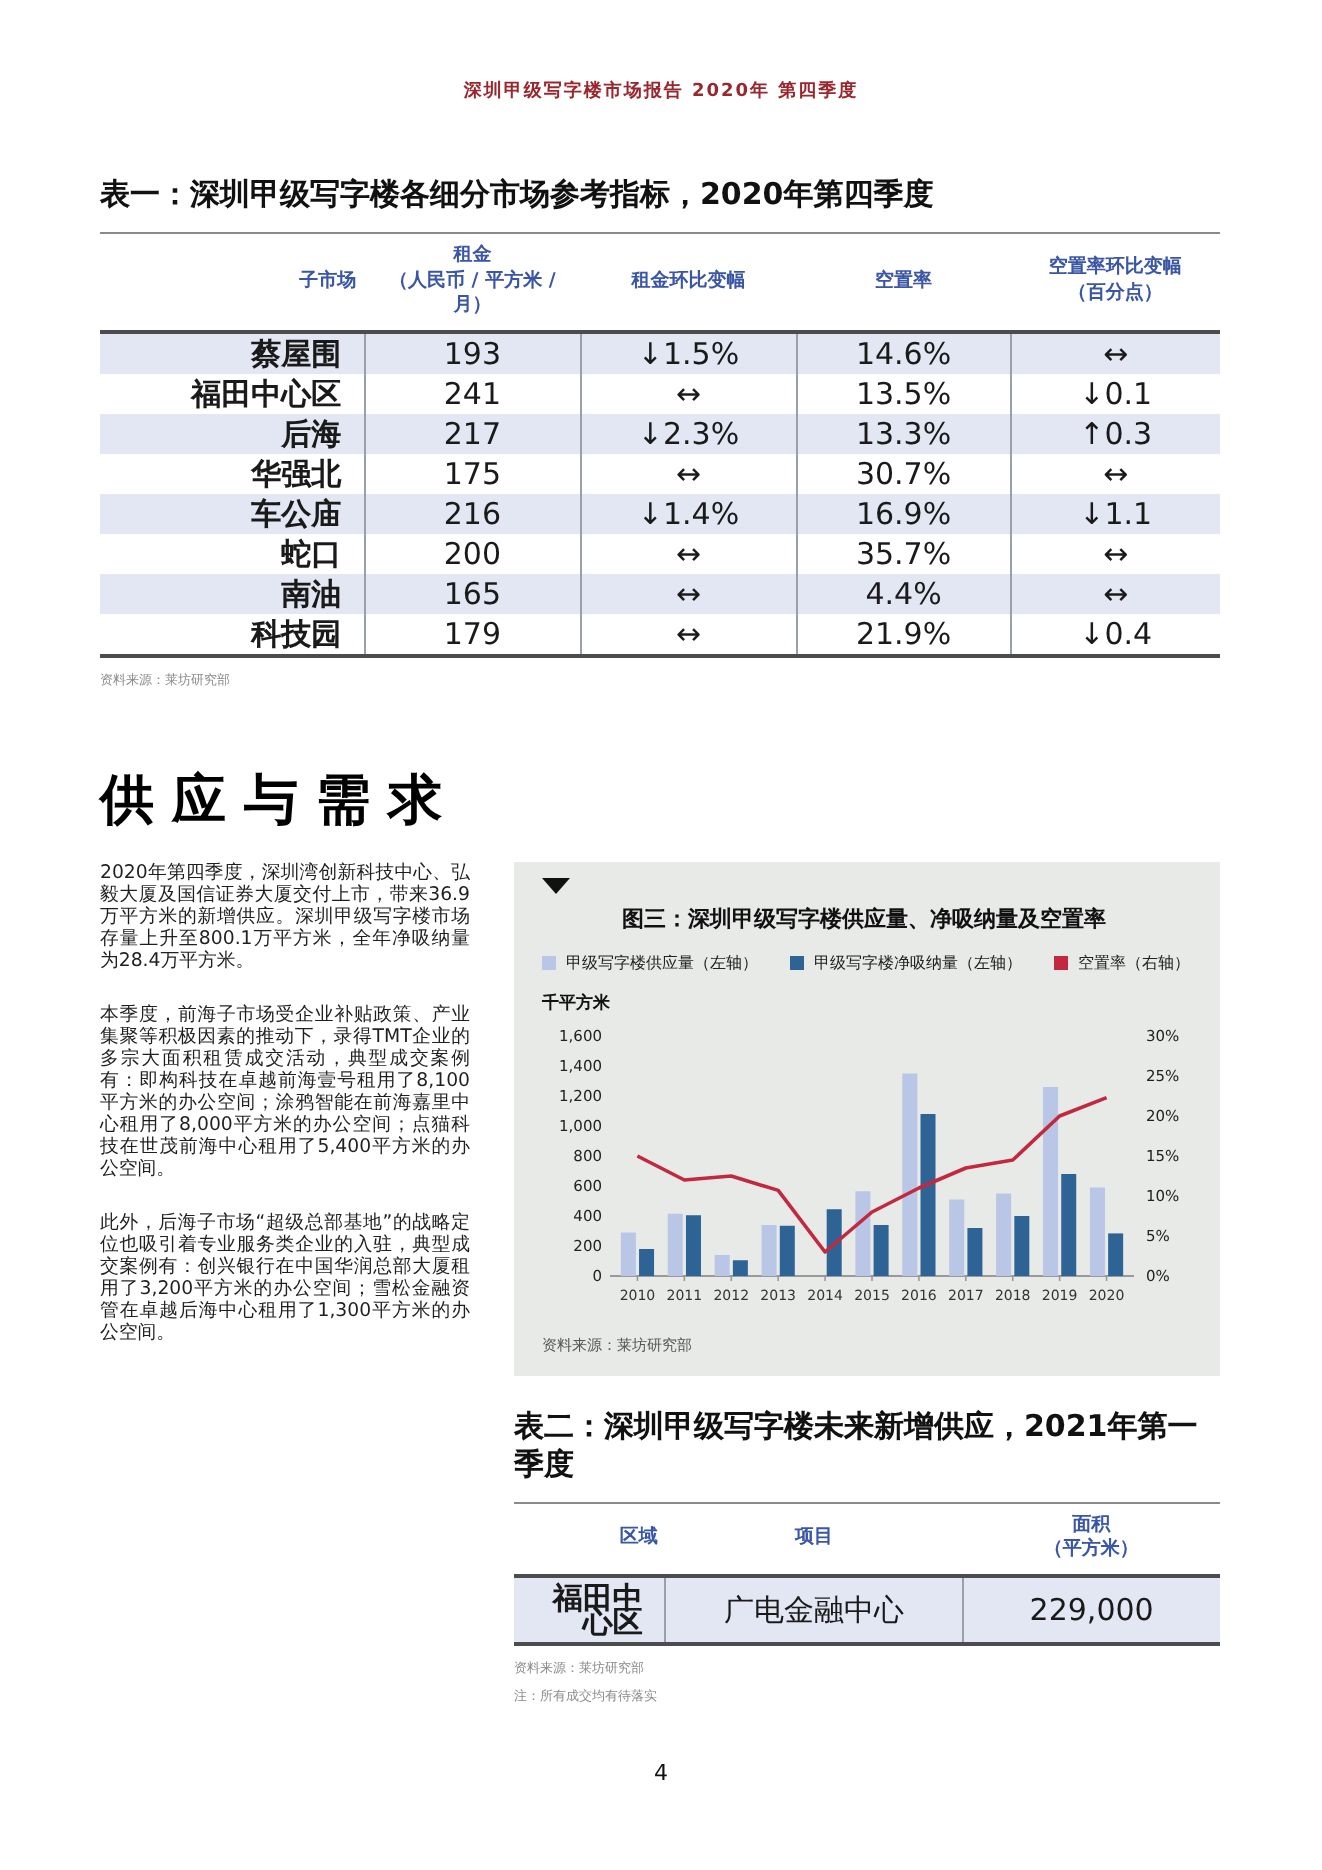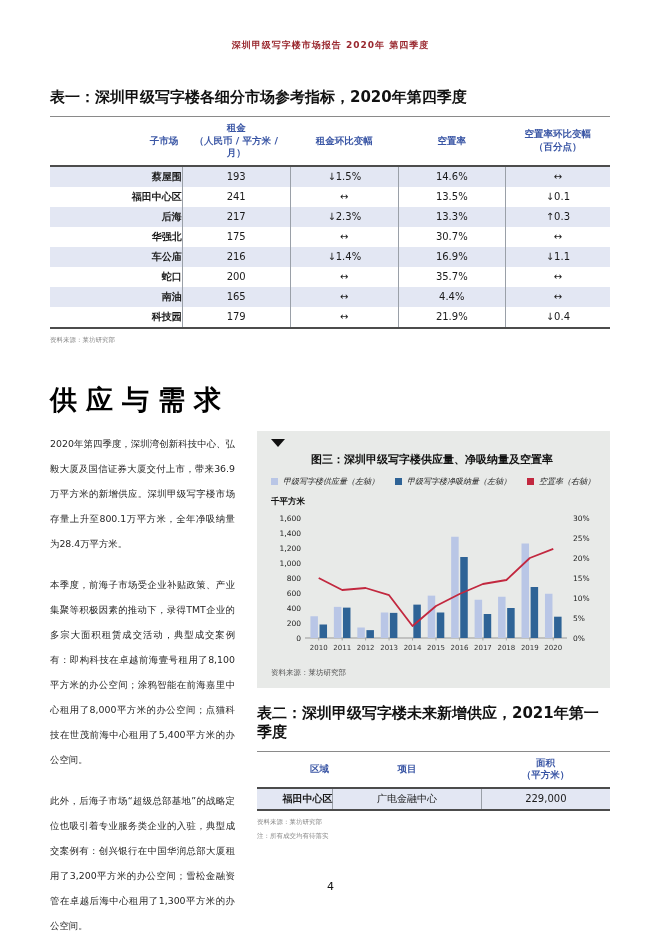--- a/index.html
+++ b/index.html
@@ -17,50 +17,50 @@
 
   .tbl-title { font-size:15px; font-weight:bold; color:#111; margin-bottom:9px; }
 
   table.data-table { width:100%; border-collapse:collapse; table-layout:fixed; }
   table.data-table th {
     color:var(--table-blue,#3A56A5); font-weight:bold; font-size:9.5px; line-height:12.5px;
     border-top:1px solid #8a8a8a; border-bottom:2px solid #4c4c4c;
     padding:5px 4px; vertical-align:middle;
   }
   table.data-table td {
-    font-size:10px; line-height:12px; padding:4px 0; vertical-align:middle;
+    font-size:15px; line-height:12px; padding:4px 11px; vertical-align:middle;
   }
   table.data-table tbody { border-bottom:2px solid #4c4c4c; }
   table.data-table tbody tr:nth-child(odd) { background:var(--row-bg,#E3E7F3); }
   table.data-table td + td { border-left:1px solid #9aa0a8; }
   table.data-table td:first-child { font-weight:bold; }
   .al { text-align:right; } .ac { text-align:center; }
 
   .source { font-size:6.5px; color:#8a8a8a; margin-top:7px; line-height:9px; }
 
   .big-heading {
     margin-top:37px; margin-bottom:13px;
     font-size:27px; font-weight:bold; letter-spacing:9px; color:#000;
   }
 
   .two-col { display:flex; gap:22px; }
   .left-col { width:185px; flex:none; }
   .left-col p {
-    font-size:9.4px; line-height:25px; text-align:justify; margin-bottom:16px;
+    font-size:9.4px; line-height:11px; text-align:justify; margin-bottom:16px;
     color:#1f1f1f;
   }
   .right-col { flex:1; min-width:0; }
 
   .chart-panel { background:var(--panel-bg,#E8EAE8); padding:6px 14px 10px; }
   .tri {
     width:0; height:0; border-left:7px solid transparent; border-right:7px solid transparent;
     border-top:8px solid #111; margin:2px 0 5px;
   }
   .chart-title { font-size:11px; font-weight:bold; color:#111; margin-bottom:9px;padding-left:40px; }
-  .legend { display:flex; gap:16px; font-size:8px; color:#222; align-items:flex-end; flex-wrap:wrap;font-style:italic; }
+  .legend { display:flex; gap:16px; font-size:8px; color:#222; align-items:flex-end; flex-wrap:wrap; }
   .legend .item { display:flex; align-items:center; gap:5px; }
   .legend .sq { width:7px; height:7px; display:inline-block; flex:none; }
   .unit { font-size:8.5px; font-weight:bold; margin:9px 0 2px; color:#111; }
   svg.chart { display:block; width:325px; height:152px; }
   .chart-src { font-size:7.5px; color:#555; margin-top:6px; }
 
   .table2-section { margin-top:16px; }
 
   .page-num { position:absolute; bottom:42px; left:0; right:0; text-align:center; font-size:11px; color:#111; }
 </style>

